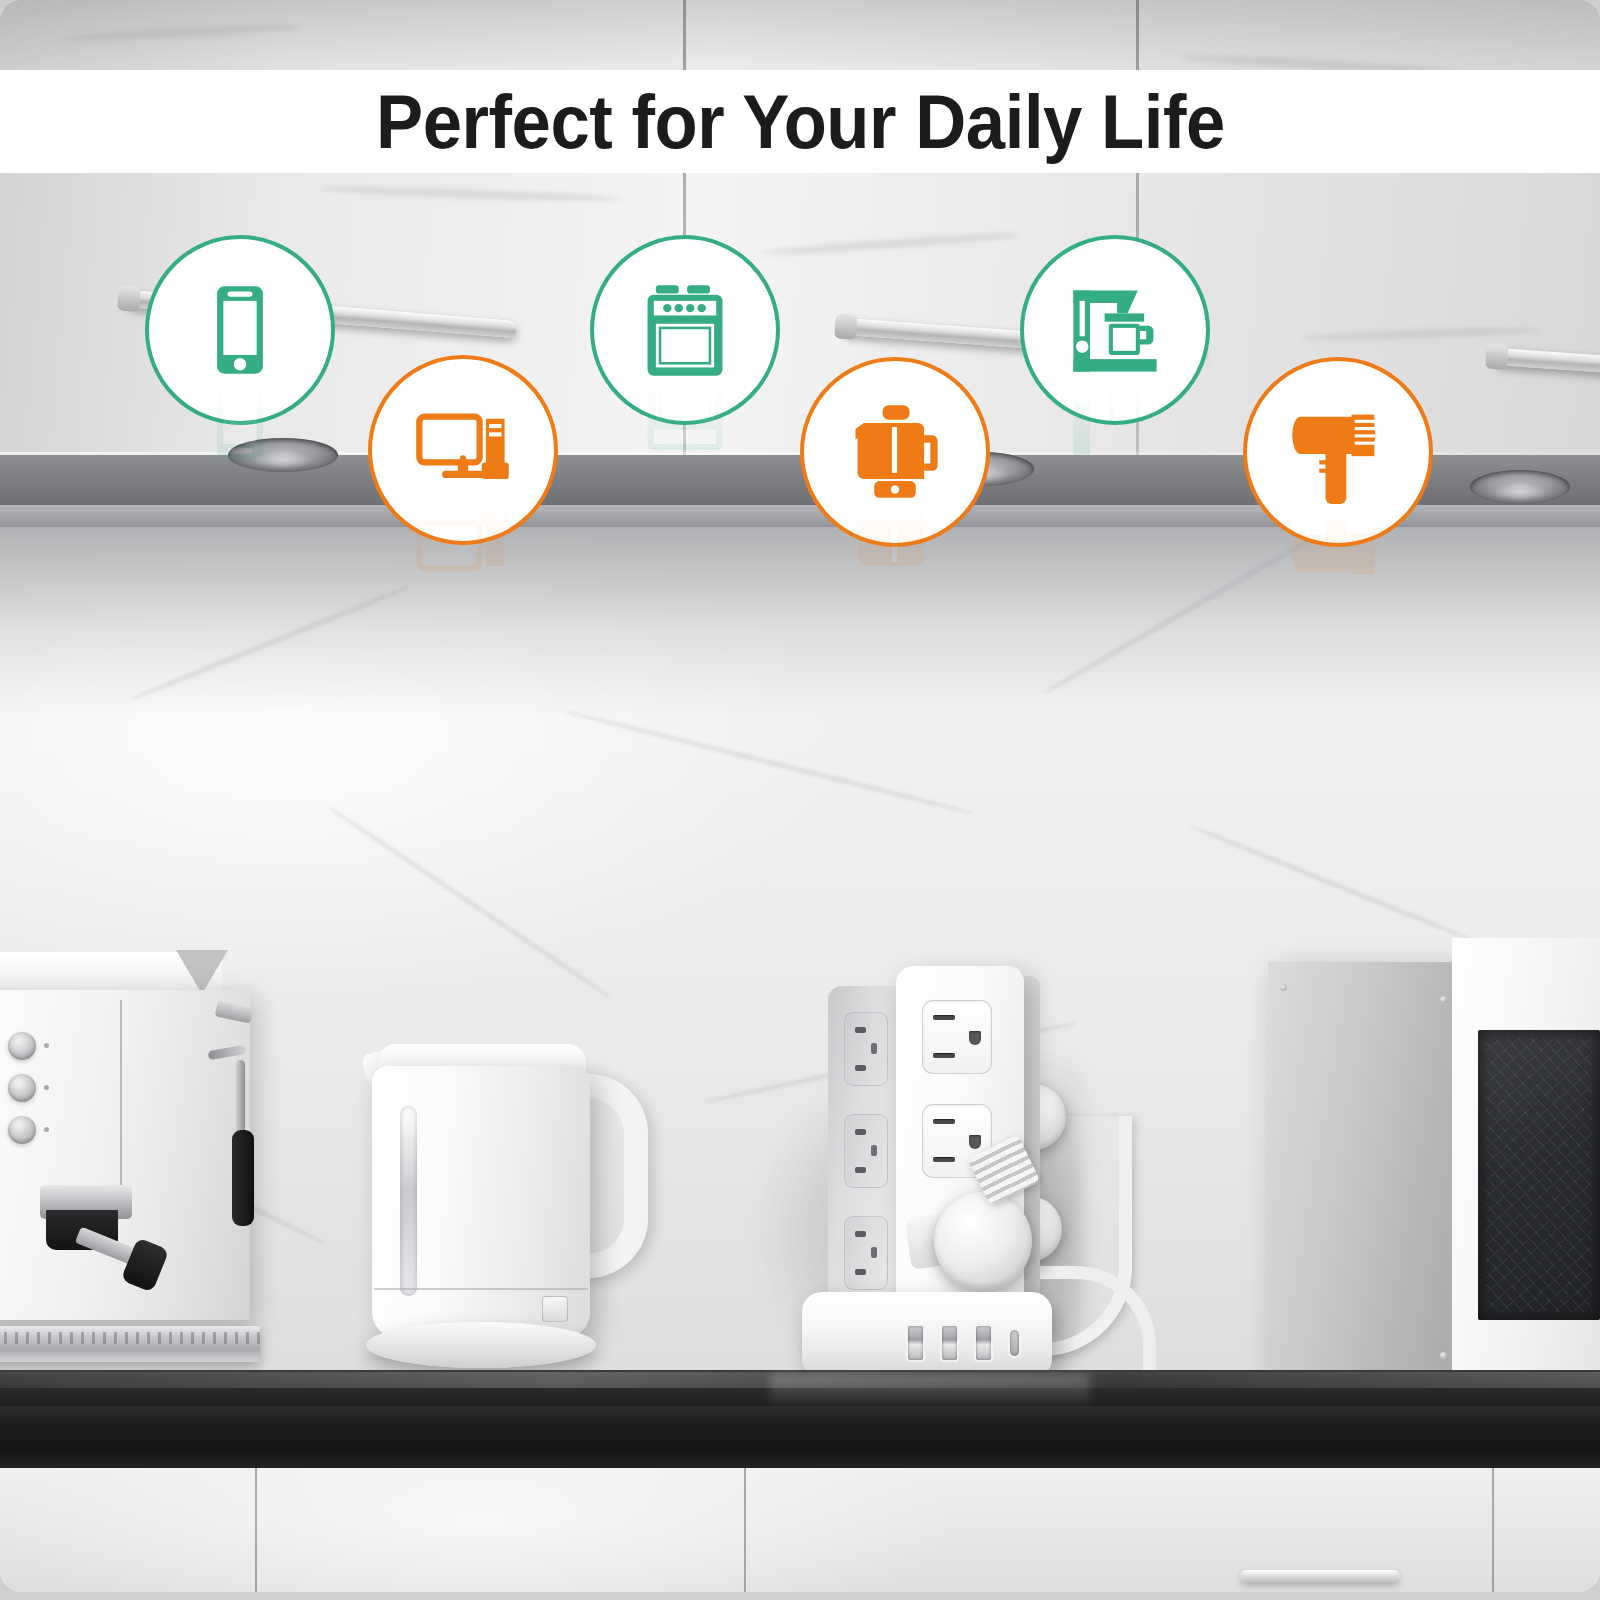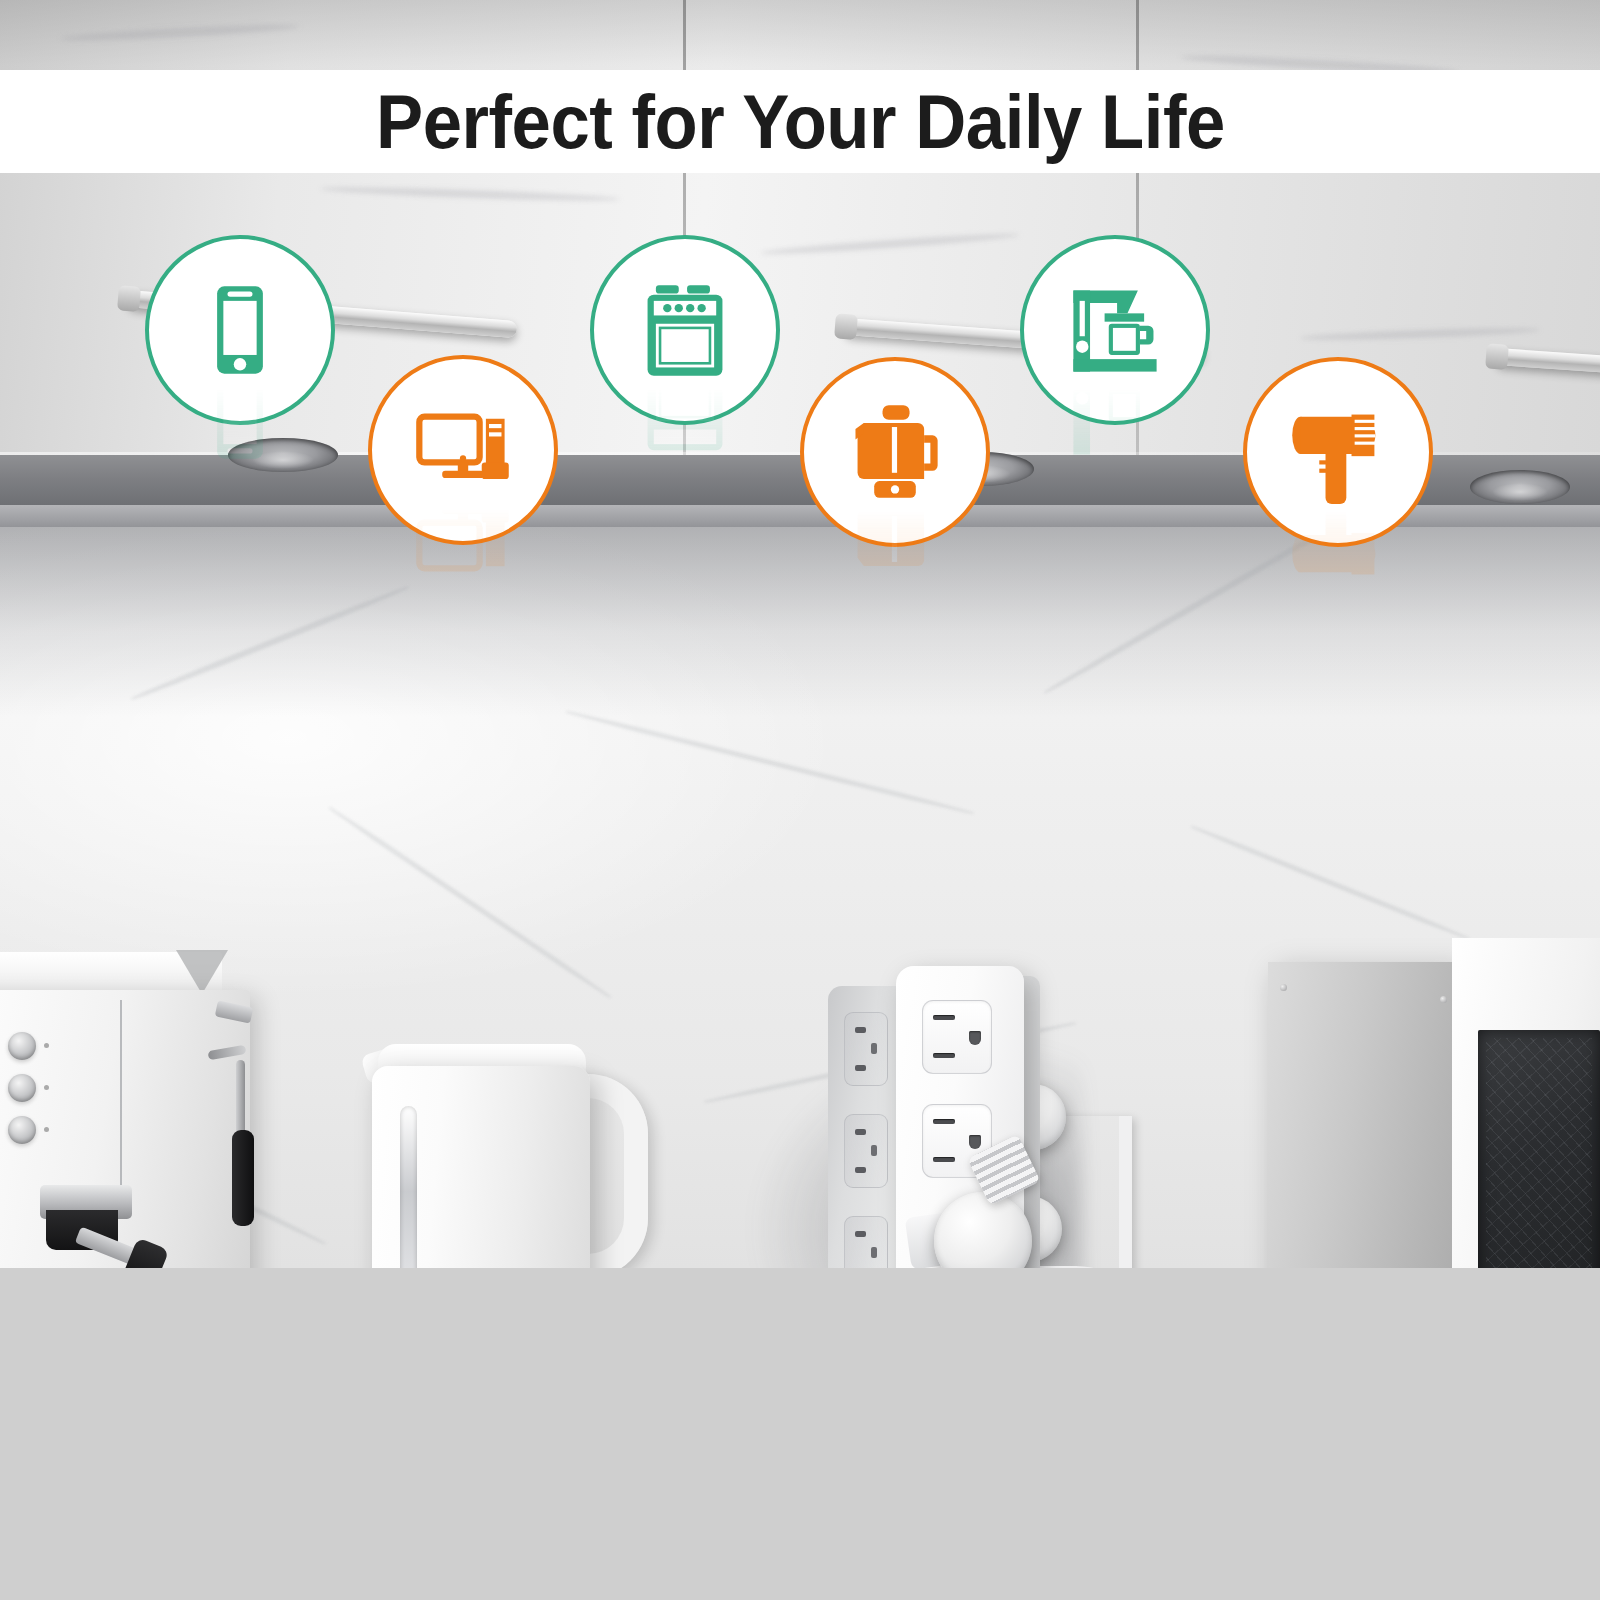--- a/index.html
+++ b/index.html
@@ -3,21 +3,21 @@
 <meta charset="utf-8">
 <title>Perfect for Your Daily Life</title>
 <style>
   * { box-sizing: border-box; margin: 0; padding: 0; }
   html, body {
     width: 1600px; height: 1600px;
     font-family: "Liberation Sans", sans-serif;
     overflow: hidden; background: #cfcfcf;
   }
 
-  .scene { position: relative; width: 1600px; height: 1268px; overflow: hidden; }
+  .scene { position: relative; width: 1600px; height: 1592px; overflow: hidden; border-radius: 21px; }
 
   
   .bg { position: absolute; inset: 0; }
 
   
   .upper-cabinets {
     position: absolute; left: 0; top: 0; width: 1600px; height: 470px;
     background:
       linear-gradient(180deg, rgba(120,120,120,.30) 0%, rgba(150,150,150,.10) 14%, rgba(255,255,255,0) 34%),
       linear-gradient(95deg, #d2d2d2 0%, #e9e9e9 18%, #f4f4f4 44%, #e7e7e7 70%, #d8d8d8 100%);

